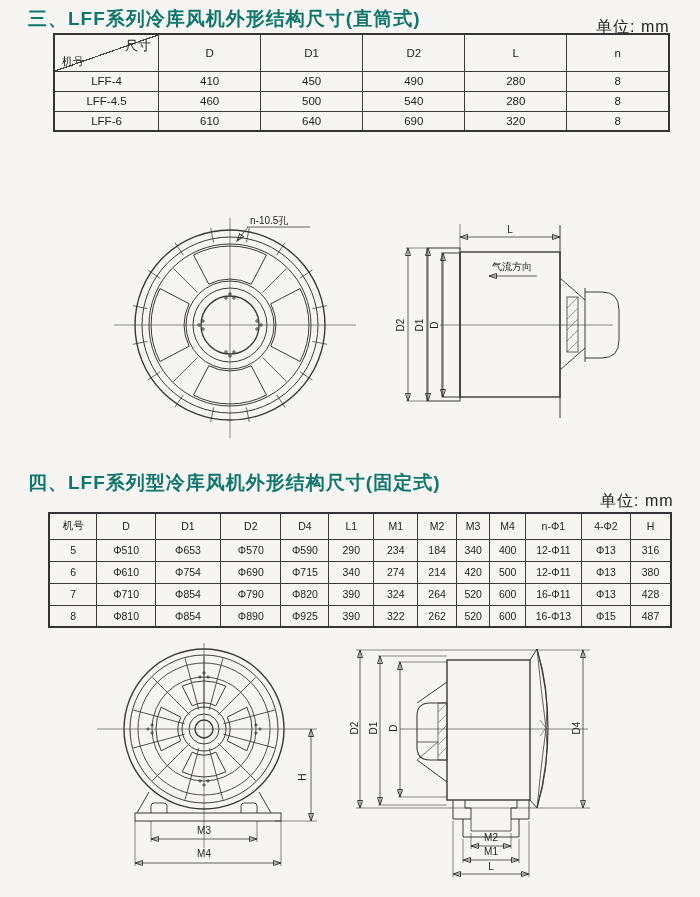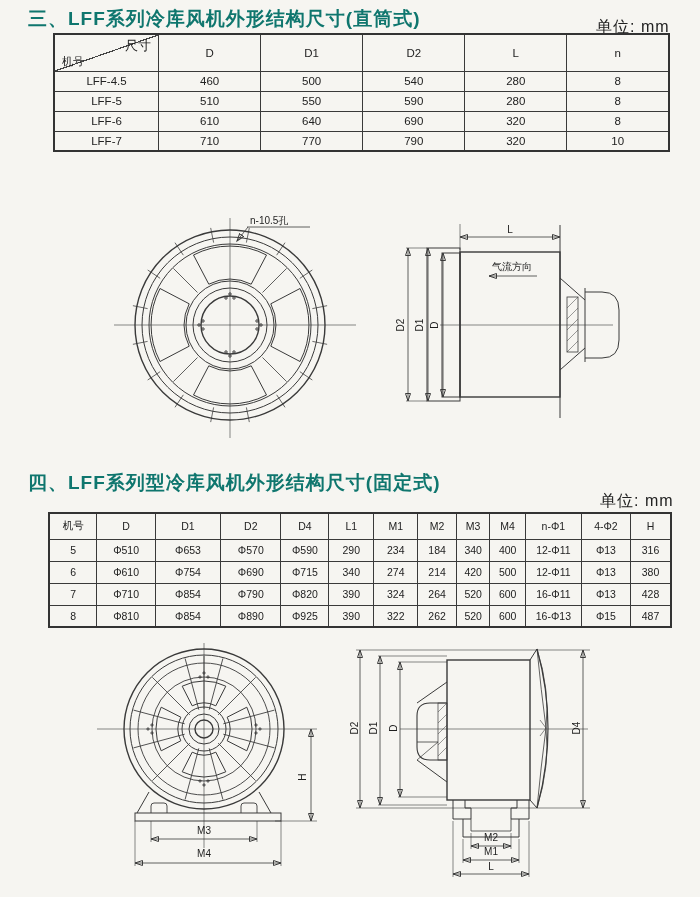--- a/index.html
+++ b/index.html
@@ -70,50 +70,42 @@
       </th>
     <th>D</th>
           <th>D1</th>
           <th>D2</th>
           <th>L</th>
           <th>n</th>
         </tr>
     </tbody>
       <tbody>
         <tr>
+          <td>LFF-4</td>
+          <td>410</td>
+          <td>450</td>
+          <td>490</td>
+          <td>280</td>
+          <td>8</td>
+        </tr>
+        <tr>
           <td>LFF-4.5</td>
           <td>460</td>
           <td>500</td>
           <td>540</td>
           <td>280</td>
           <td>8</td>
         </tr>
         <tr>
-          <td>LFF-5</td>
-          <td>510</td>
-          <td>550</td>
-          <td>590</td>
-          <td>280</td>
-          <td>8</td>
-        </tr>
-        <tr>
           <td>LFF-6</td>
           <td>610</td>
           <td>640</td>
           <td>690</td>
           <td>320</td>
           <td>8</td>
-        </tr>
-        <tr>
-          <td>LFF-7</td>
-          <td>710</td>
-          <td>770</td>
-          <td>790</td>
-          <td>320</td>
-          <td>10</td>
         </tr>
       </tbody>
   </table>
 
   <svg width="250" height="232" style="left:110px;top:210px;">
     <defs>
       <marker id="arrA" markerWidth="10" markerHeight="7" refX="8" refY="3" orient="auto-start-reverse" markerUnits="userSpaceOnUse">
         <path d="M0.5,0.5 L8,3 L0.5,5.5 Z" fill="#3a3a3a" stroke="none"></path>
       </marker>
     </defs>

